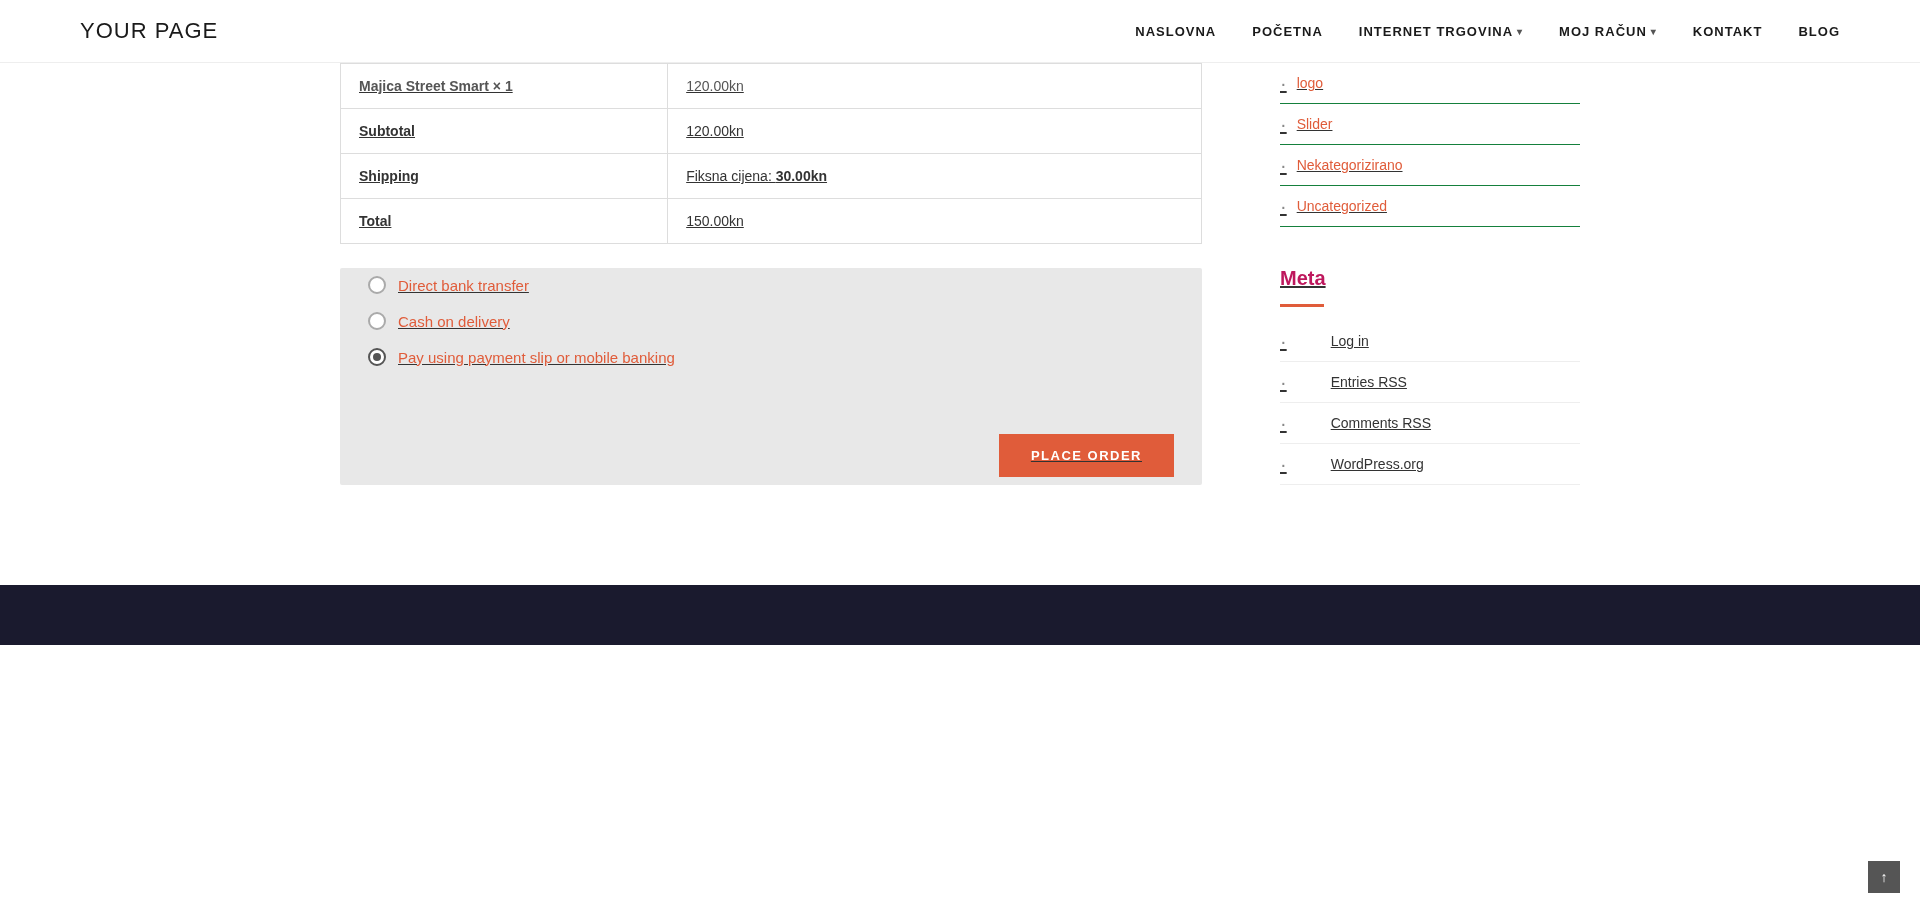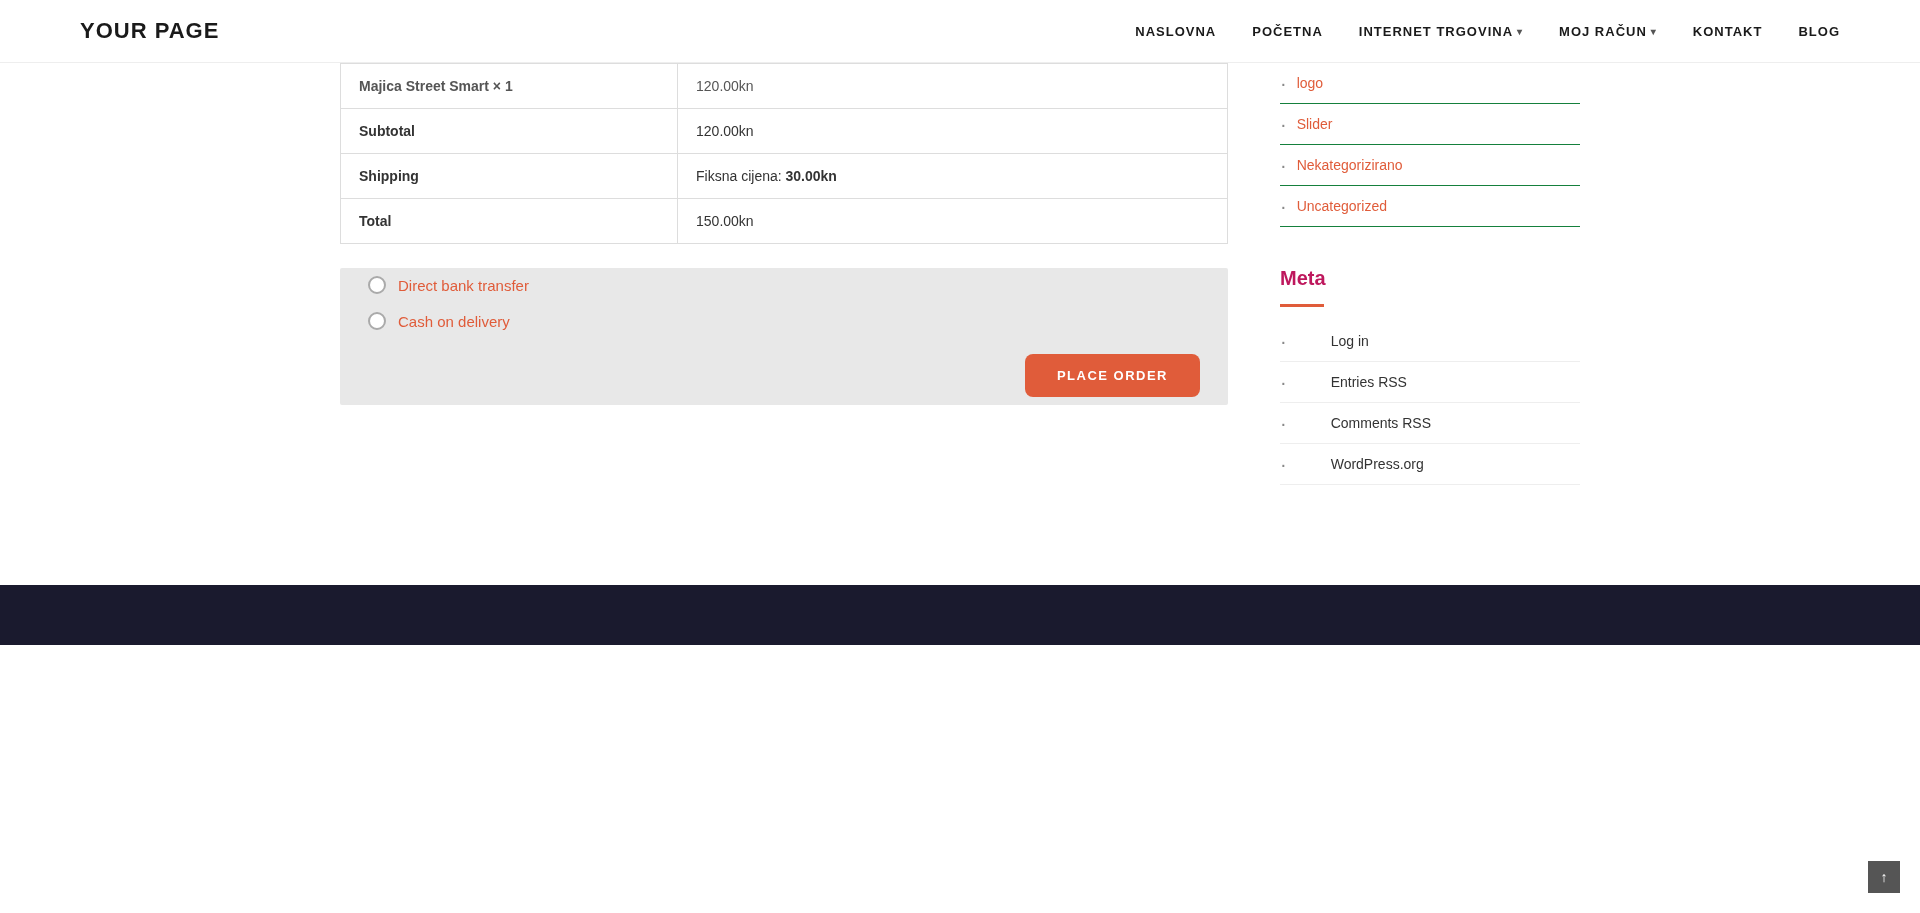--- a/index.html
+++ b/index.html
@@ -9,21 +9,21 @@
     .header {
       display: flex;
       align-items: center;
       justify-content: space-between;
       padding: 18px 80px;
       border-bottom: 1px solid #eee;
       background: #fff;
     }
     .site-title {
       font-size: 22px;
-      font-weight: 700;
+      font-weight: 400;
       color: #1a1a1a;
       letter-spacing: 1px;
     }
     .nav {
       display: flex;
       align-items: center;
       gap: 36px;
     }
     .nav-item {
       font-size: 13px;
@@ -40,21 +40,22 @@
       font-size: 10px;
       color: #555;
     }
 
     
     .main-layout {
       display: flex;
       max-width: 1400px;
       margin: 0 auto;
       padding: 0 80px;
-      gap: 52px;
+      gap: 78px;
+      text-decoration: underline;
     }
 
     
     .content-area {
       flex: 1;
       min-width: 0;
     }
 
     
     .order-table {
@@ -152,21 +153,22 @@
     .place-order-btn {
       background: #e05c3a;
       color: #fff;
       border: none;
       padding: 14px 32px;
       font-size: 13px;
       font-weight: 700;
       letter-spacing: 1.5px;
       text-transform: uppercase;
       cursor: pointer;
-      border-radius: 8px;
+      border-radius: 0;
+      margin-top: 44px;
     }
 
     
     .sidebar {
       width: 300px;
       flex-shrink: 0;
       padding-top: 0;
     }
     .sidebar-section {
       margin-bottom: 40px;
@@ -311,20 +313,24 @@
       <div class="payment-option">
         <div class="radio-btn"></div>
         <span class="payment-label">Direct bank transfer</span>
       </div>
 
       <div class="payment-option">
         <div class="radio-btn"></div>
         <span class="payment-label">Cash on delivery</span>
       </div>
 
+      <div class="payment-option">
+        <div class="radio-btn selected"></div>
+        <span class="payment-label">Pay using payment slip or mobile banking</span>
+      </div>
 
 
       <div class="place-order-row">
         <button class="place-order-btn">PLACE ORDER</button>
       </div>
     </div>
 
   </div>
 
   <aside class="sidebar">

